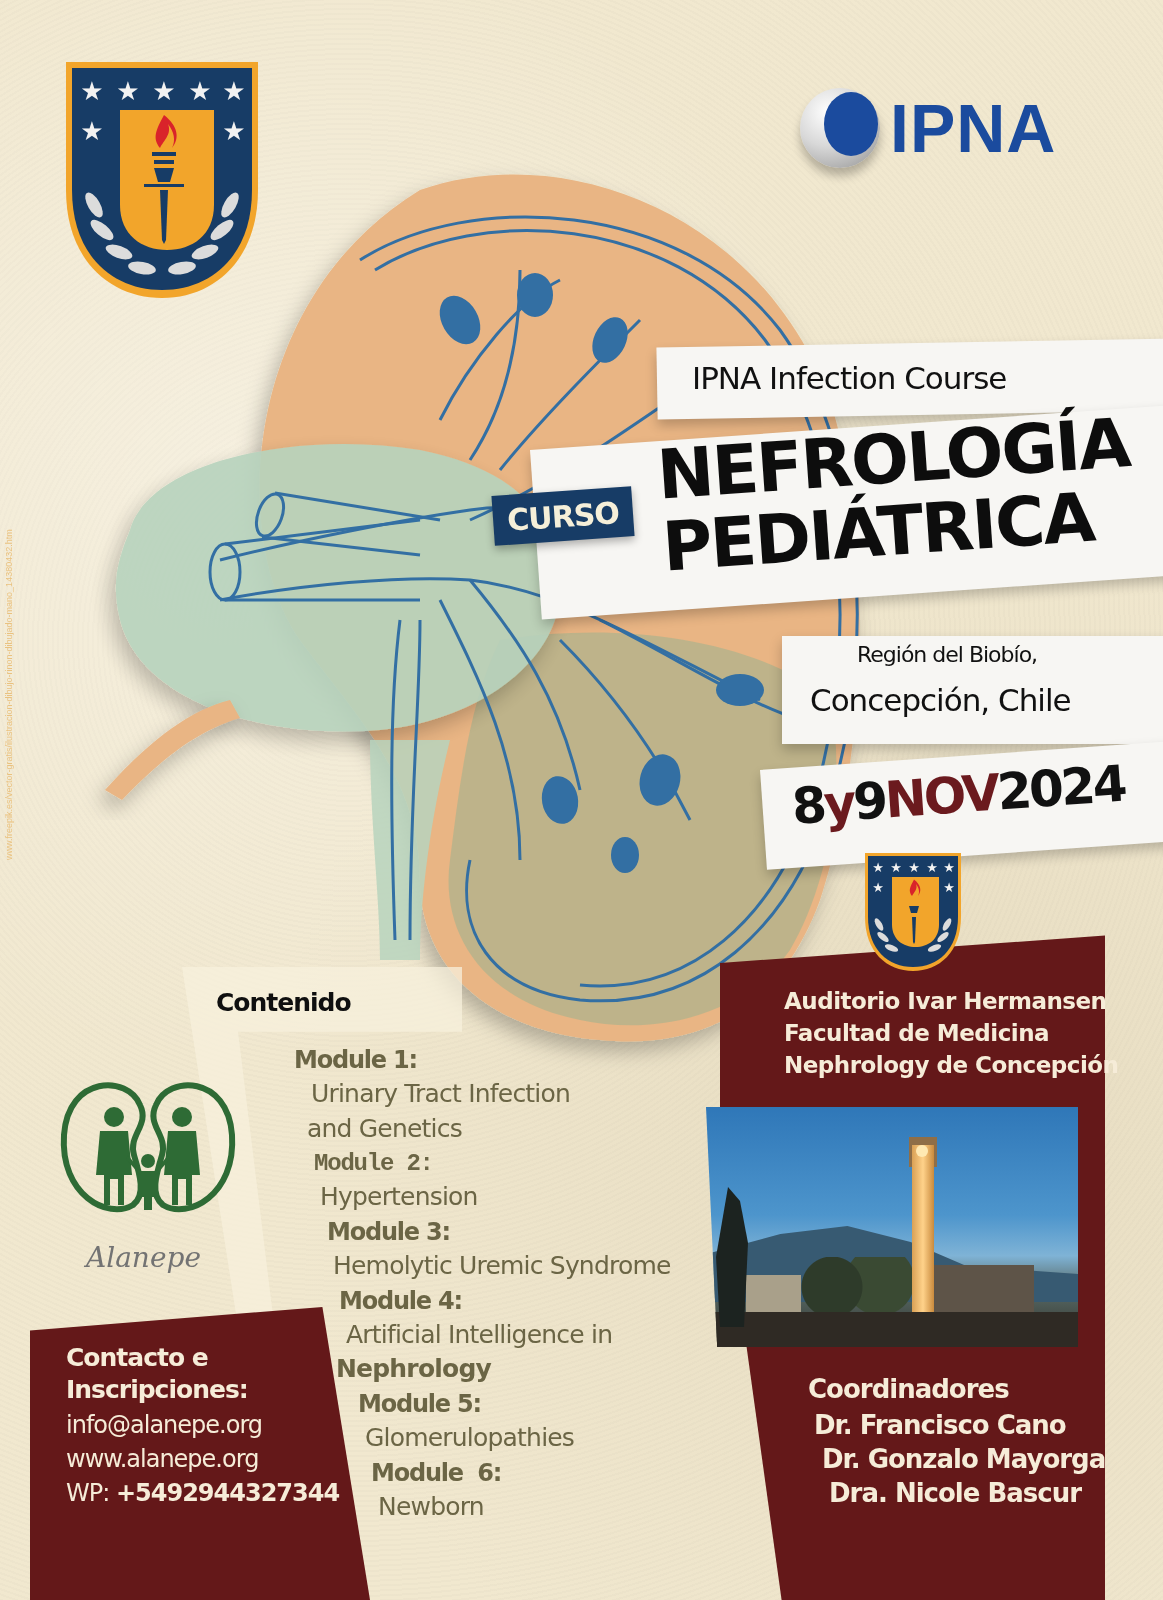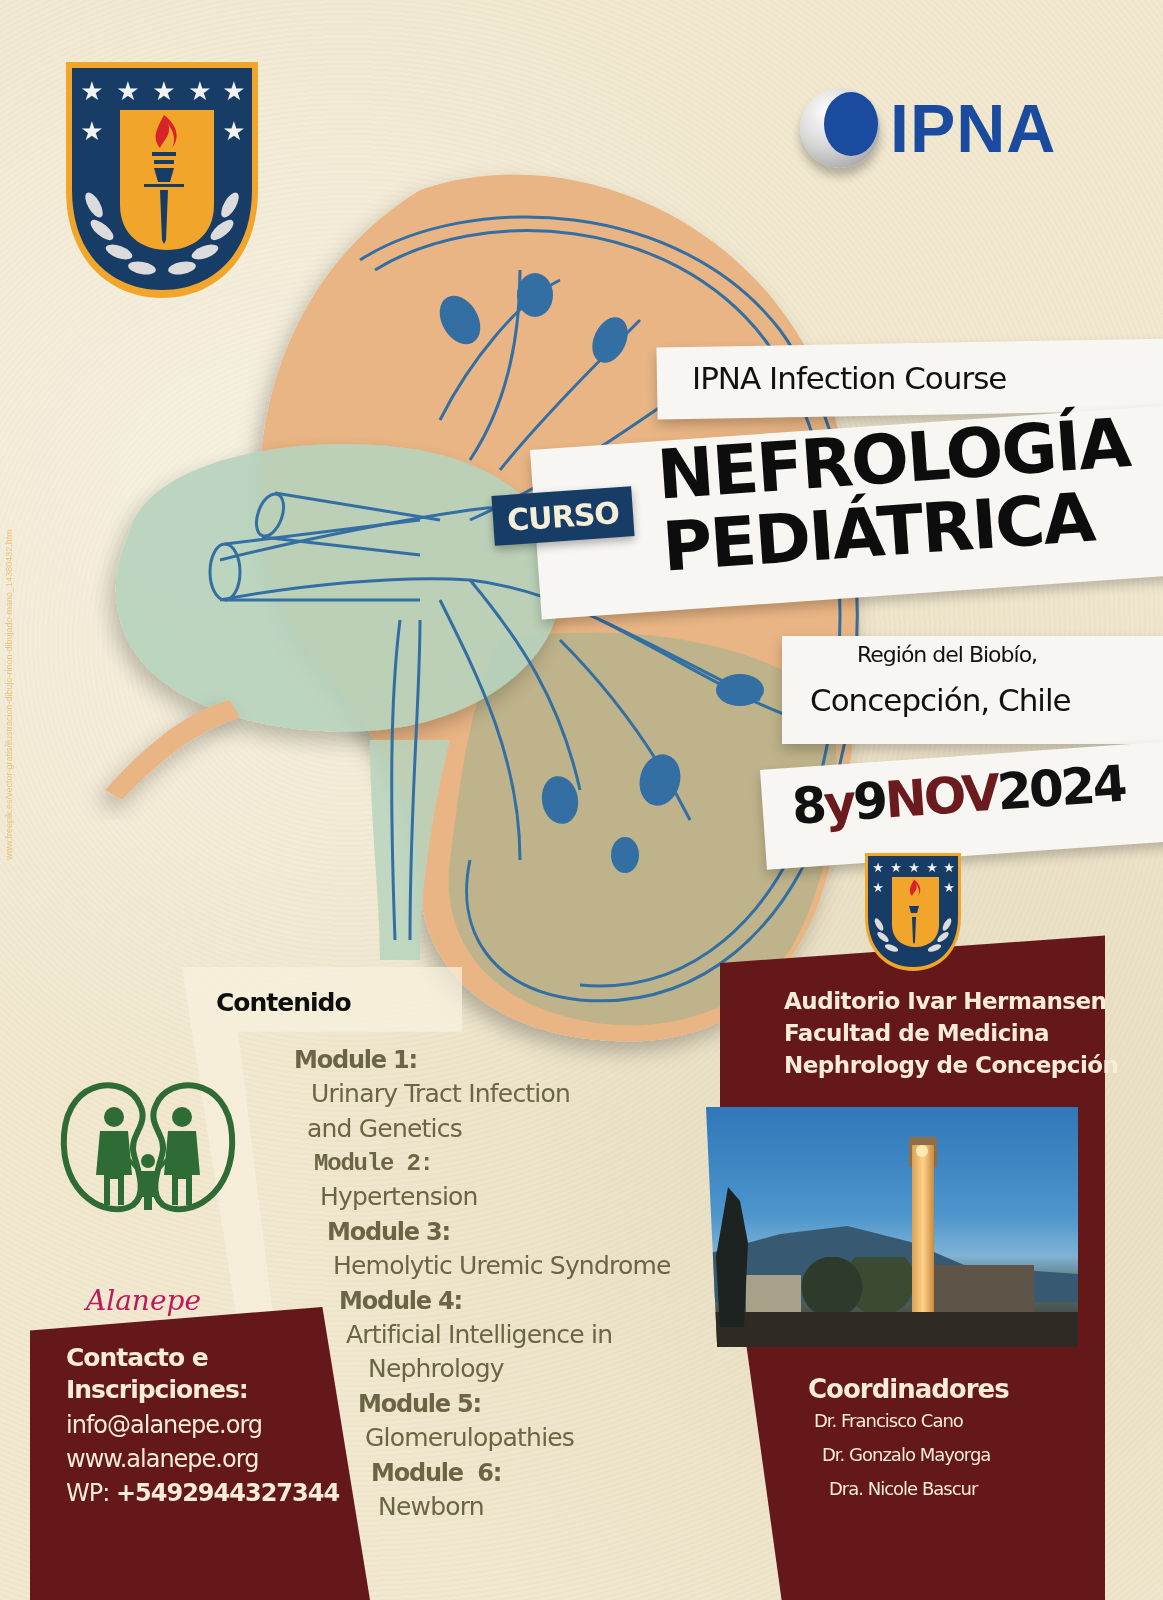--- a/index.html
+++ b/index.html
@@ -99,22 +99,23 @@
     background: radial-gradient(circle at 30% 50%, #2e3b2a 0 30px, transparent 31px), radial-gradient(circle at 70% 40%, #3a4a33 0 34px, transparent 35px); }
   .photo .ground { position: absolute; left: 0; top: 205px; width: 100%; height: 40px; background: #2f2a24; }
   .photo .statue { position: absolute; left: 10px; top: 80px; width: 40px; height: 140px; background: #1c2320;
     clip-path: polygon(30% 0, 60% 10%, 80% 40%, 70% 100%, 10% 100%, 0 50%); }
 
   .coord-title {
     position: absolute; left: 808px; top: 1374px; color: #f6ecd8;
     font-family: "DejaVu Sans", sans-serif; font-weight: bold; font-size: 26px; letter-spacing: -1px;
   }
   .coord-name {
-    position: absolute; color: #f6ecd8; font-family: "DejaVu Sans", sans-serif; font-size: 18px; letter-spacing: -1px;
+    position: absolute; color: #f6ecd8; font-family: "DejaVu Sans", sans-serif; font-size: 26px; letter-spacing: -1px;
     white-space: nowrap;
+    font-weight: bold;
   }
 
   
   .content-sheet {
     position: absolute; left: 182px; top: 967px; width: 280px; height: 360px;
     background: #f7f0dc; opacity: .75;
     clip-path: polygon(0 0, 100% 0, 100% 18%, 20% 18%, 33% 100%, 20% 100%);
   }
   .contenido-heading {
     position: absolute; left: 216px; top: 988px;
@@ -130,22 +131,22 @@
   }
   .contact-line {
     position: absolute; left: 66px; color: #f6ecd8;
     font-family: "DejaVu Sans", sans-serif; font-size: 24px; letter-spacing: -1px; white-space: nowrap;
   }
   .contact-line b { font-weight: bold; }
 
   
   .alanepe { position: absolute; left: 58px; top: 1075px; }
   .alanepe-word {
-    position: absolute; left: 86px; top: 1284px;
-    font-family: "DejaVu Serif", serif; font-style: italic; font-size: 28px; color: #be185d;
+    position: absolute; left: 86px; top: 1241px;
+    font-family: "DejaVu Serif", serif; font-style: italic; font-size: 28px; color: #737373;
   }
 </style>
 </head>
 <body>
 
 <div class="watermark">www.freepik.es/vector-gratis/ilustracion-dibujo-rinon-dibujado-mano_14380432.htm</div>
 
 <svg class="kidney-svg" width="1163" height="1600" viewBox="0 0 1163 1600">
   <defs>
     <filter id="sh" x="-20%" y="-20%" width="140%" height="140%">
@@ -314,21 +315,21 @@
 <div class="mod-desc" style="left:307px; top:1114px;">and Genetics</div>
 
 <div class="mod-title" style="left:314px; top:1150px;font-family:Liberation Mono, monospace;">Module 2:</div>
 <div class="mod-desc" style="left:320px; top:1182px;">Hypertension</div>
 
 <div class="mod-title" style="left:327px; top:1218px;">Module 3:</div>
 <div class="mod-desc" style="left:333px; top:1251px;">Hemolytic Uremic Syndrome</div>
 
 <div class="mod-title" style="left:339px; top:1287px;">Module 4:</div>
 <div class="mod-desc" style="left:346px; top:1320px;">Artificial Intelligence in</div>
-<div class="mod-desc" style="left:368px; top:1354px;">Nephrology</div>
+<div class="mod-desc" style="left:336px; top:1354px;font-weight:bold;">Nephrology</div>
 
 <div class="mod-title" style="left:358px; top:1390px;">Module 5:</div>
 <div class="mod-desc" style="left:365px; top:1423px;">Glomerulopathies</div>
 
 <div class="mod-title" style="left:371px; top:1459px; white-space:pre;">Module  6:</div>
 <div class="mod-desc" style="left:378px; top:1492px;">Newborn</div>
 
 <svg class="alanepe" width="180" height="150" viewBox="0 0 180 150">
   <g fill="none" stroke="#2e6b35" stroke-width="6">
     <path d="M82 30 C 70 0, 10 0, 6 60 C 2 120, 50 145, 75 130 C 88 120, 82 100, 76 80 C 70 60, 92 50, 82 30 Z"></path>

